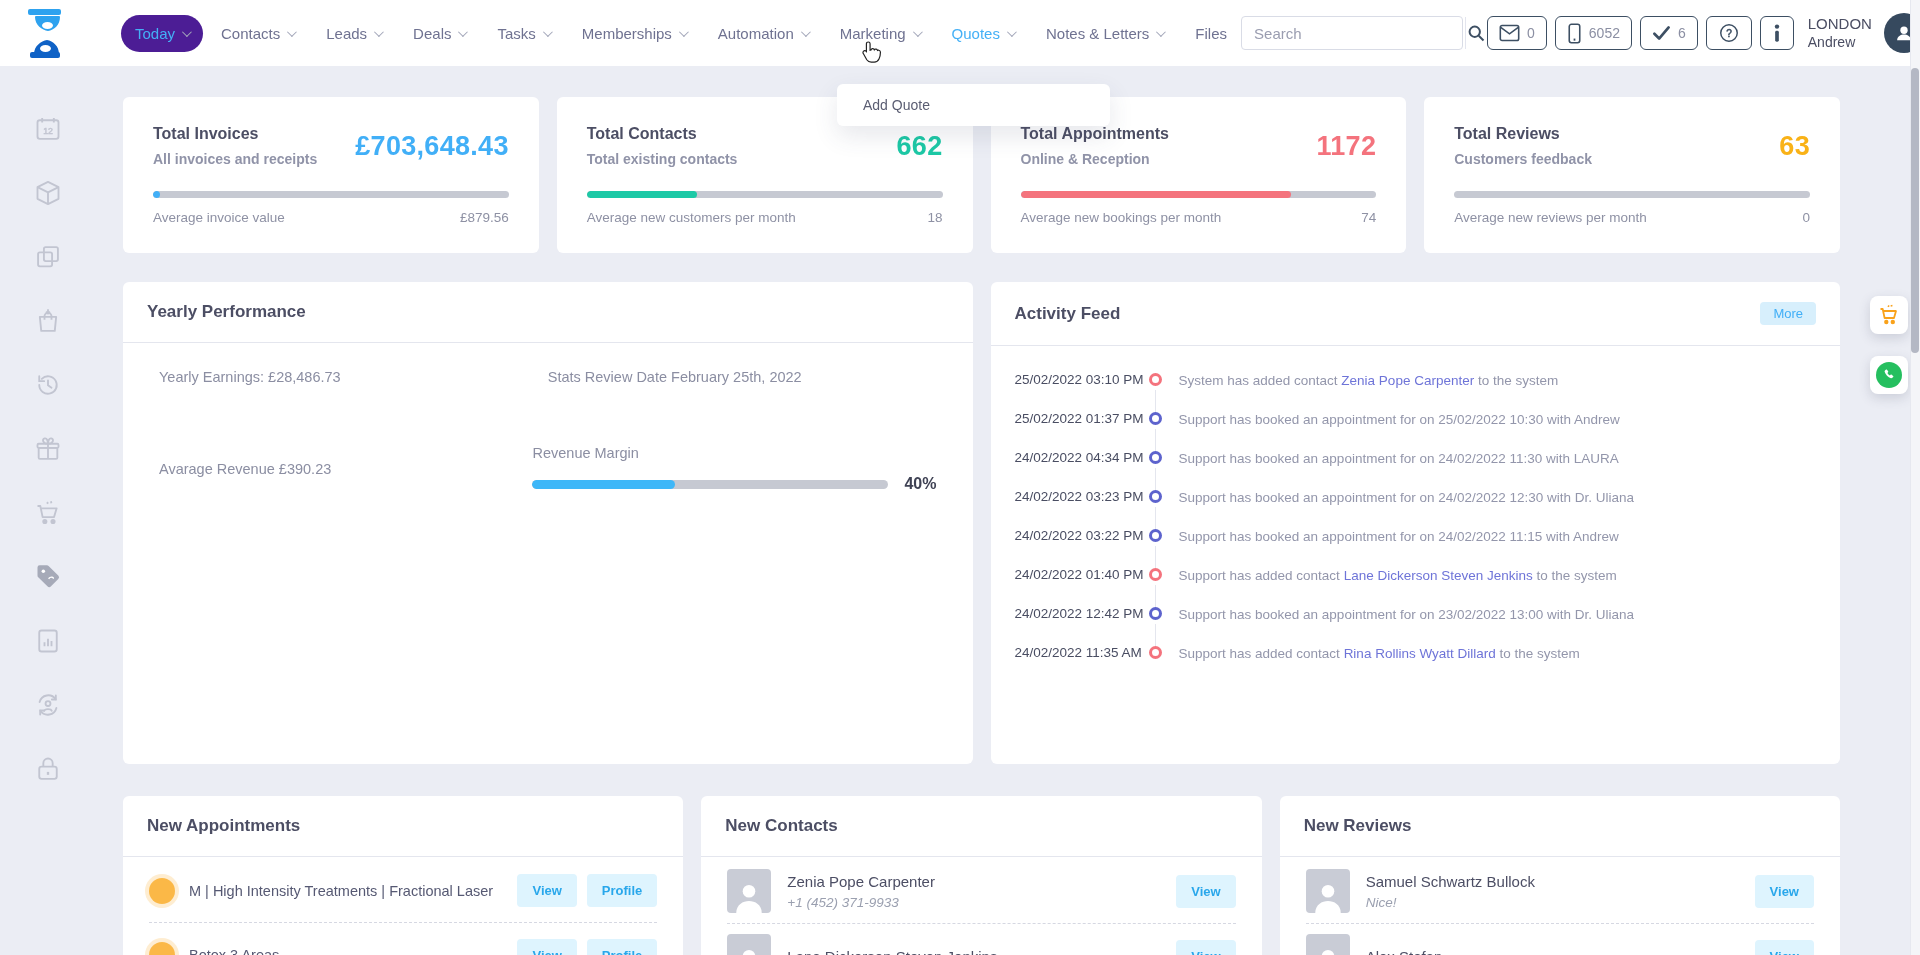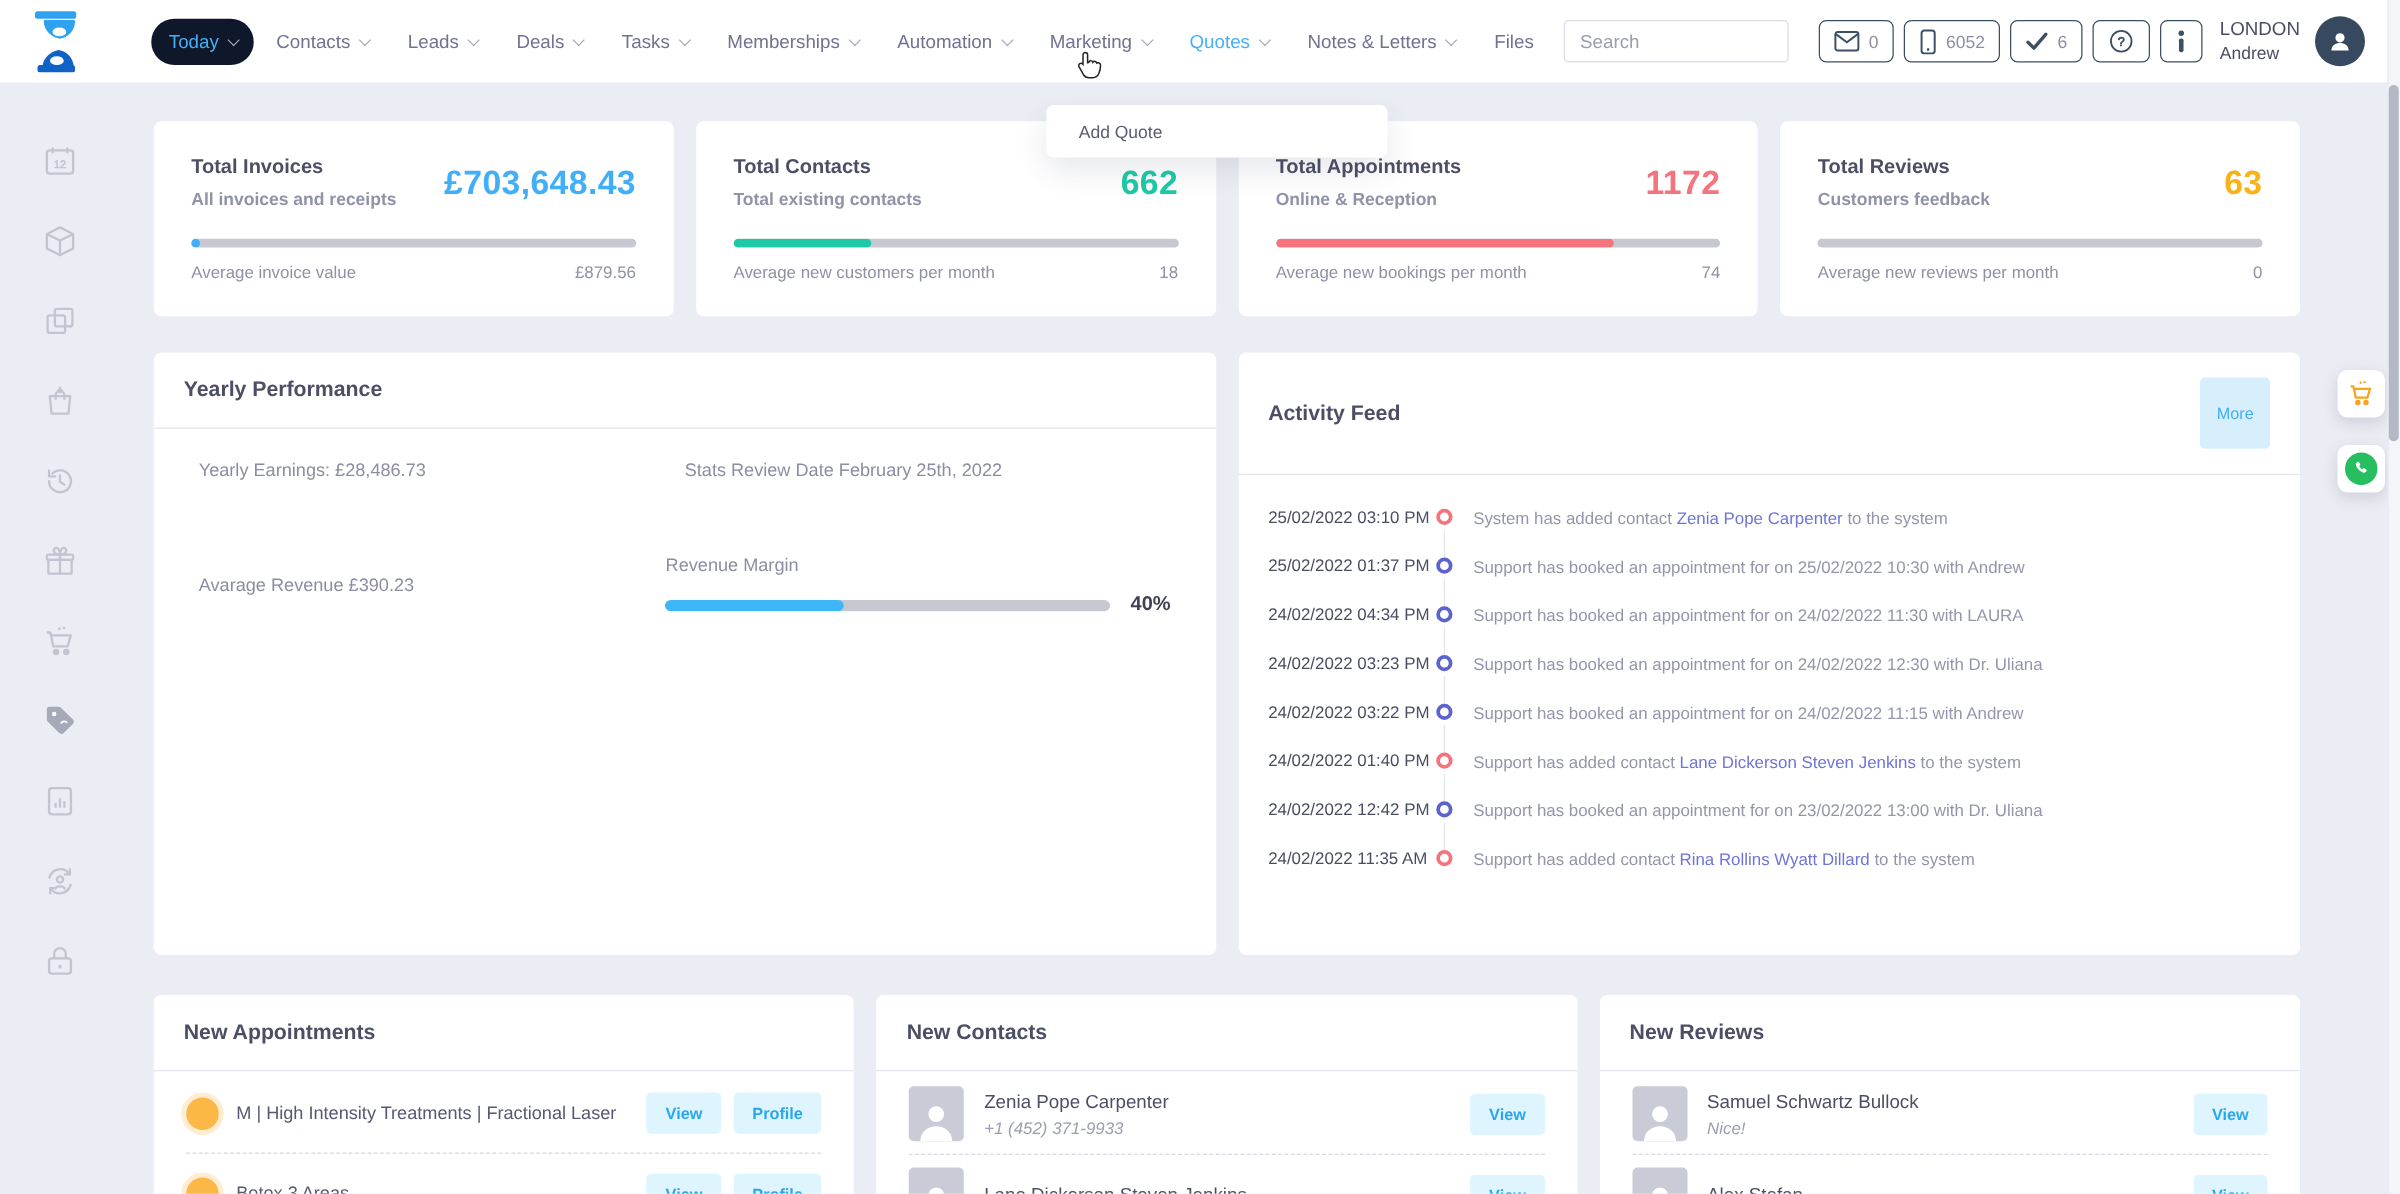--- a/index.html
+++ b/index.html
@@ -4,25 +4,25 @@
 <style>
   * { margin:0; padding:0; box-sizing:border-box; }
   html,body { width:1920px; height:955px; overflow:hidden; }
   body { font-family:"Liberation Sans", sans-serif; background:#ebedf4; position:relative; color:#4c4e64; }
 
   
   .topbar { position:absolute; top:0; left:0; width:1920px; height:66px; background:#fff; display:flex; align-items:center; z-index:40; }
   .logo { margin-left:25px; width:44px; height:50px; flex:0 0 auto; }
   .nav { display:flex; align-items:center; margin-left:52px; gap:4px; }
   .nav-item { display:flex; align-items:center; gap:7px; padding:10px 14px; font-size:15px; color:#6f7291; cursor:pointer; border-radius:20px; white-space:nowrap; }
-  .nav-item.active { background:#0f172a; color:#44b0f6;align-items:center; }
+  .nav-item.active { background:#4c1d95; color:#44b0f6;align-items:center; }
   .nav-item.hovered { color:#44b0f6; }
   .chev { width:7px; height:7px; border-right:1.6px solid #a3a7ba; border-bottom:1.6px solid #a3a7ba; transform:rotate(45deg) translateY(-2px); display:inline-block; }
   .top-right { margin-left:auto; display:flex; align-items:center; margin-right:28px; gap:8px; }
-  .searchbox { width:180px; height:34px; border:1px solid #d9dce6; border-radius:4px; display:flex; align-items:center; background:#fff; margin-right:16px; }
+  .searchbox { width:222px; height:34px; border:1px solid #d9dce6; border-radius:4px; display:flex; align-items:center; background:#fff; margin-right:16px; }
   .searchbox input { border:0; outline:0; flex:1; height:100%; padding:0 12px; font-size:15px; color:#55586d; font-family:"Liberation Sans", sans-serif; background:transparent; }
   .searchbox input::placeholder { color:#9a9db0; }
   .search-btn { width:42px; height:100%; display:flex; align-items:center; justify-content:center; border-left:1px solid #e3e5ee; cursor:pointer; }
   .pill-btn { height:34px; border:1.5px solid #3d4f63; border-radius:6px; background:#fff; display:flex; align-items:center; justify-content:center; gap:7px; padding:0 11px; cursor:pointer; }
   .pill-btn .cnt { font-size:14px; color:#8b8fa3; }
   .user-block { text-align:left; line-height:1.25; margin:0 4px 0 6px; }
   .user-loc { font-size:15px; color:#4b4e63; }
   .user-name { font-size:14px; color:#4b4e63; }
   .avatar-btn { width:40px; height:40px; border-radius:50%; background:#36495e; display:flex; align-items:center; justify-content:center; cursor:pointer; }
 
@@ -53,21 +53,21 @@
   .bar-fill { height:100%; border-radius:4px; }
   .f-blue { background:#41aff7; } .f-teal { background:#1dc9a6; } .f-red { background:#f4737d; } .f-orange { background:#f9b217; }
   .stat-footer { display:flex; justify-content:space-between; margin-top:12px; font-size:13.5px; color:#8e91a4; }
 
   
   .panels-row { display:flex; gap:18px; margin-top:29px; }
   .panel { flex:1; height:482px; overflow:hidden; }
   .panel-head { display:flex; align-items:center; justify-content:space-between; padding:20px 24px; }
   .panel-title { font-size:17px; font-weight:bold; color:#4c4e64; }
   .panel-divider { height:1px; background:#e4e6ee; }
-  .more-btn { background:#d7effc; color:#41aff7; font-size:13px; padding:21px 13px; border-radius:4px; cursor:pointer; }
+  .more-btn { background:#d7effc; color:#41aff7; font-size:13px; padding:4px 13px; border-radius:4px; cursor:pointer; }
 
   
   .yearly-body { padding:26px 36px; }
   .y-grid { display:grid; grid-template-columns:1fr 1fr; }
   .y-cell { font-size:14.5px; color:#8b8ea2; }
   .y-row2 { margin-top:60px; }
   .margin-label { font-size:14.5px; color:#8b8ea2; margin-bottom:14px; }
   .margin-line { display:flex; align-items:center; gap:16px; }
   .margin-bar { flex:0 0 356px; height:9px; border-radius:5px; background:#c6c9d2; overflow:hidden; }
   .margin-fill { height:100%; background:#3eb7f8; border-radius:5px; }

